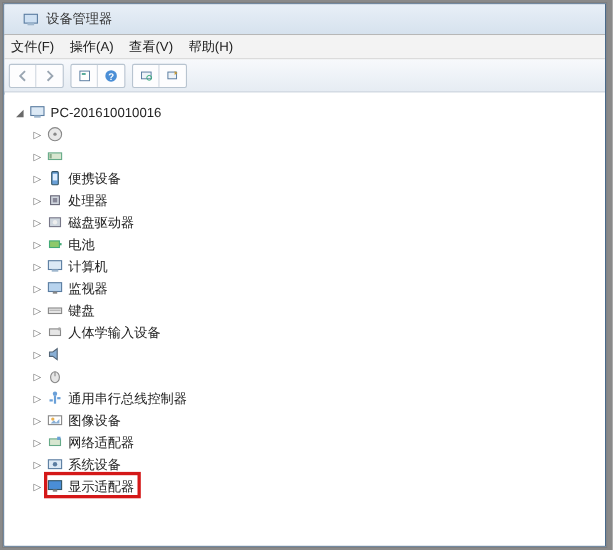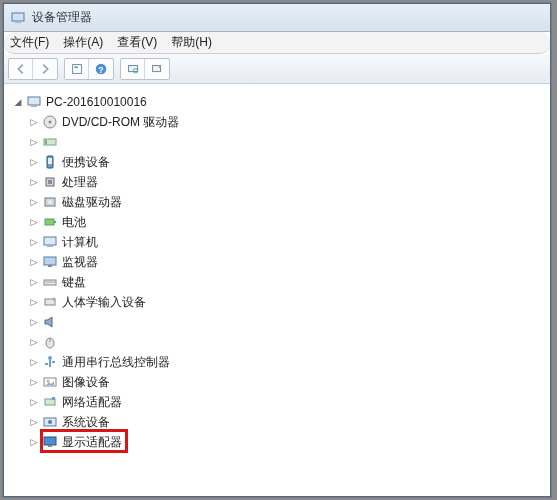--- a/index.html
+++ b/index.html
@@ -20,37 +20,36 @@
     background: #fff;
     border: 1px solid #4a6a8a;
     box-shadow: 0 0 0 1px rgba(0,0,0,0.1);
   }
   .titlebar {
     height: 28px;
     background: linear-gradient(#e8eff7, #d6e2ee);
     border-bottom: 1px solid #b0b0b0;
     display: flex;
     align-items: center;
-    padding-left: 6px;
+    padding-left: 16px;
     gap: 6px;
   }
   .titlebar .ticon {
     width: 16px; height: 16px;
     display: inline-flex; align-items: center; justify-content: center;
   }
   .titlebar .title { color: #333; }
   .menubar {
     height: 22px;
     background: #f3f3f3;
     border-bottom: 1px solid #d0d0d0;
     display: flex;
     align-items: center;
     padding-left: 6px;
     gap: 14px;
-    border-radius: 10px;
   }
   .menubar .menu-item { color: #222; cursor: default; }
   .toolbar {
     height: 30px;
     background: linear-gradient(#f7f9fc, #e6ecf3);
     border-bottom: 1px solid #c5cfda;
     display: flex;
     align-items: center;
     padding-left: 4px;
     gap: 2px;
@@ -196,21 +195,20 @@
         <ul class="children" id="children">
             <li>
               <div class="tree-node">
                 <span class="expander">▷</span>
                 <span class="node-icon">
                   <svg viewBox="0 0 16 16">
                     <circle cx="8" cy="8" r="6" fill="#e8e8e8" stroke="#888"></circle>
                     <circle cx="8" cy="8" r="1.5" fill="#888"></circle>
                   </svg>
                 </span>
-                <span class="node-label">DVD/CD-ROM 驱动器</span>
               </div>
             </li>
             <li>
               <div class="tree-node">
                 <span class="expander">▷</span>
                 <span class="node-icon">
                   <svg viewBox="0 0 16 16">
                     <rect x="2" y="5" width="12" height="6" fill="#d8e6d0" stroke="#6a8"></rect>
                     <rect x="3" y="6" width="2" height="4" fill="#8a8"></rect>
                   </svg>

